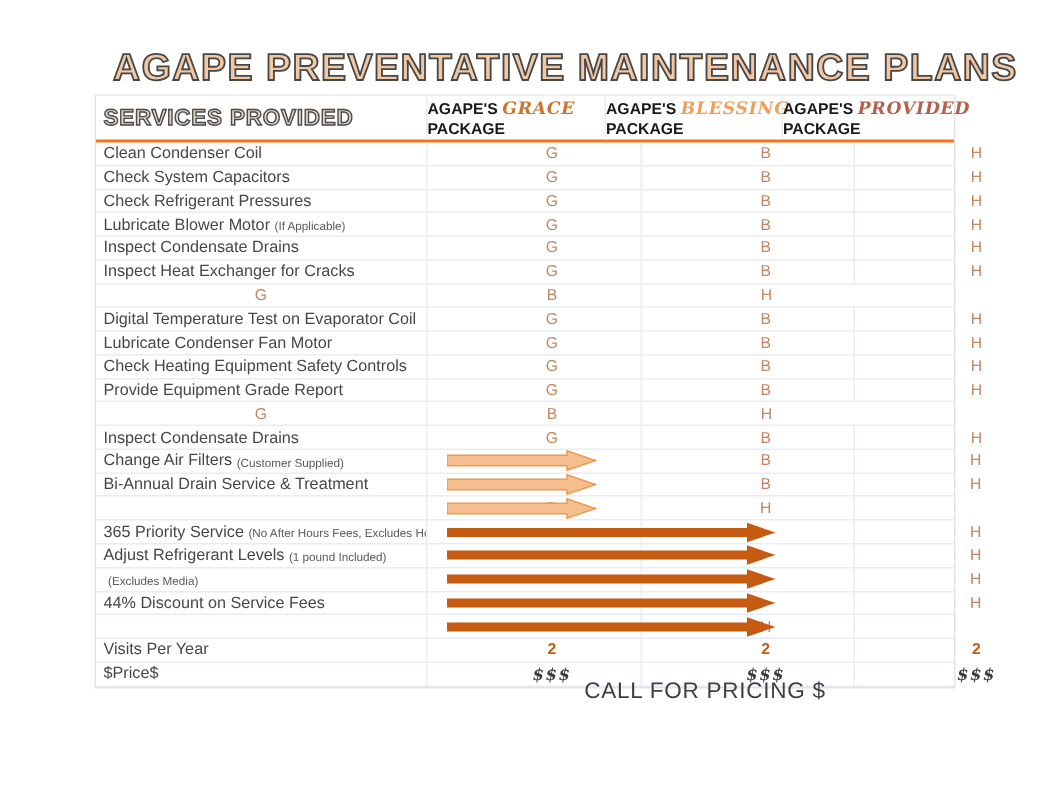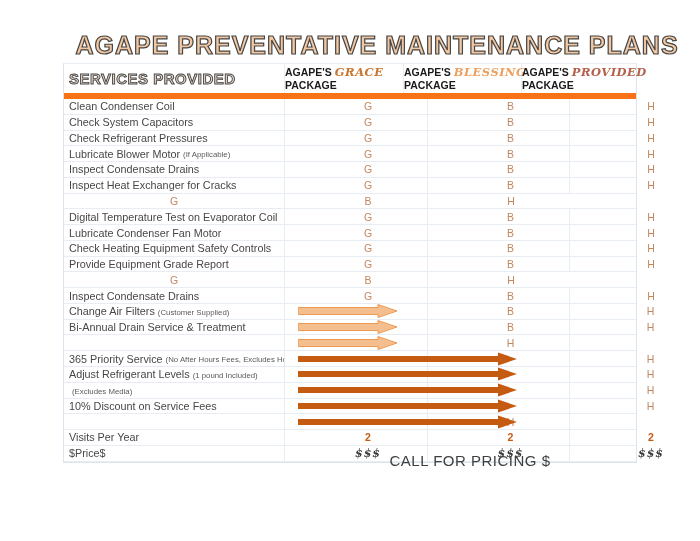--- a/index.html
+++ b/index.html
@@ -12,21 +12,21 @@
          font-size:25px;font-weight:bold;letter-spacing:1px;
          color:var(--title-fill);
          -webkit-text-stroke:1.2px #474747;
          text-shadow:0 0 0.5px #474747;}
 
   
   .table{position:absolute;left:63px;top:63px;width:574px;
          border:1px solid #dde5ec;border-top-color:#e7edf3;box-sizing:border-box;background:#fff;}
   .grid{display:grid;grid-template-columns:221px 119px 118px 114px;}
 
-  .thead{height:29px;border-bottom:6px solid #f97316;}
+  .thead{height:29px;border-bottom:2px solid #f97316;}
   .th{display:flex;flex-direction:column;align-items:flex-start;justify-content:center;
       border-right:1px solid #e7edf3;line-height:12px;}
   .th:last-child{border-right:none;}
   .th-services{align-items:flex-start;justify-content:center;padding-left:5px;
       font-size:15px;font-weight:bold;letter-spacing:0.5px;
       color:var(--services-fill);
       -webkit-text-stroke:0.9px #4a4a4a;text-shadow:0 0 0.5px #4a4a4a;}
   .pkg-line1{font-size:10.5px;font-weight:bold;color:#1a1a1a;white-space:nowrap;}
   .pkg-name{font-family:"DejaVu Serif",serif;font-style:italic;font-weight:bold;
             font-size:11.5px;letter-spacing:0.5px;}
@@ -338,21 +338,21 @@
           <div class="cell"></div>
           <div class="cell">
             <span class="val-letter">H</span>
           </div>
           <div class="arrow-wrap" style="left: 234px;"><svg width="220" height="14">
               <polygon points="0,4 200,4 200,0.5 219,7 200,13.5 200,10 0,10" fill="#c55a11"></polygon>
             </svg></div>
         </div>
         <div class="grid row">
           <div class="cell label-cell">
-            <span class="lab">10% Discount on Service Fees</span>
+            <span class="lab">44% Discount on Service Fees</span>
           </div>
           <div class="cell"></div>
           <div class="cell"></div>
           <div class="cell">
             <span class="val-letter">H</span>
           </div>
           <div class="arrow-wrap" style="left: 234px;"><svg width="220" height="14">
               <polygon points="0,4 200,4 200,0.5 219,7 200,13.5 200,10 0,10" fill="#c55a11"></polygon>
             </svg></div>
         </div>

